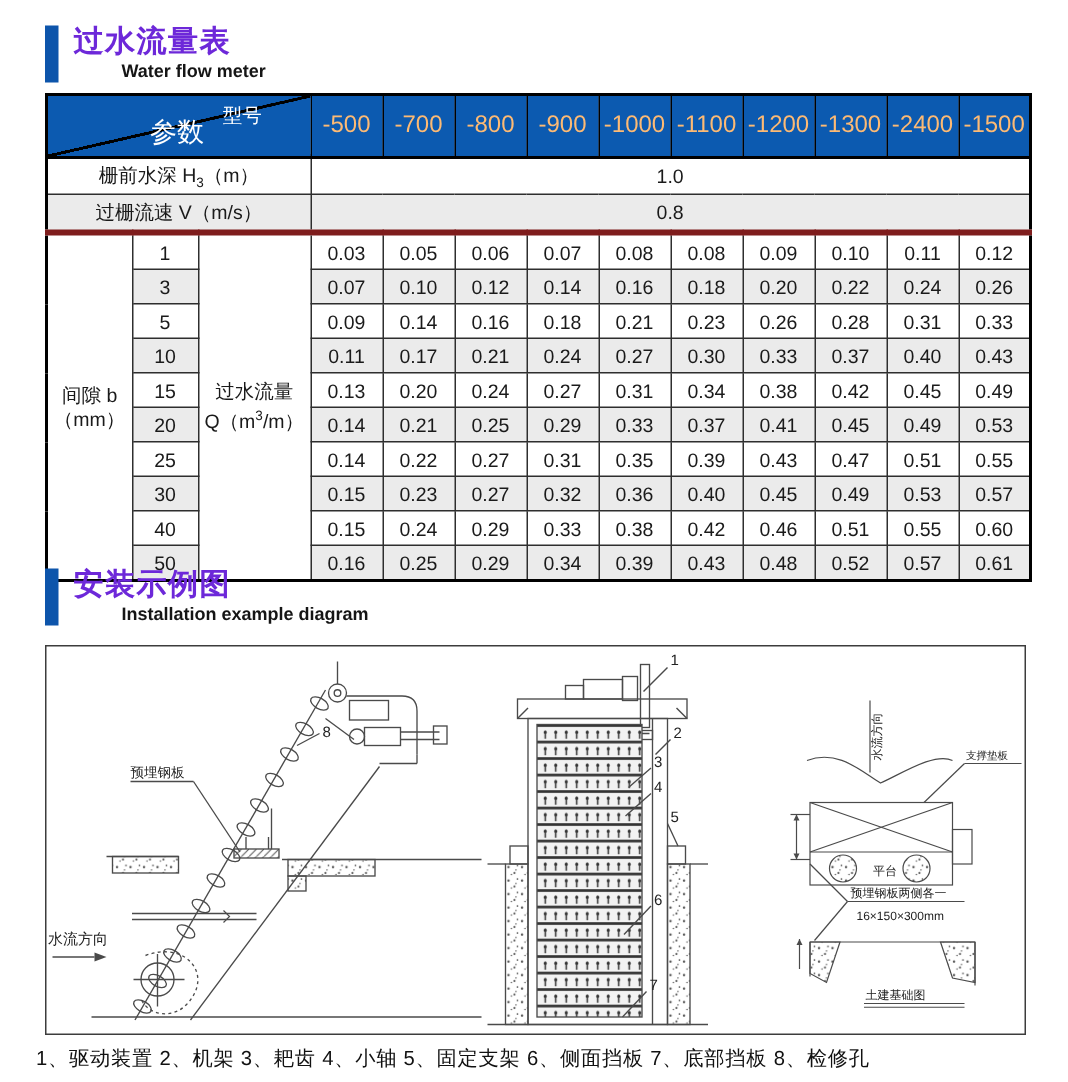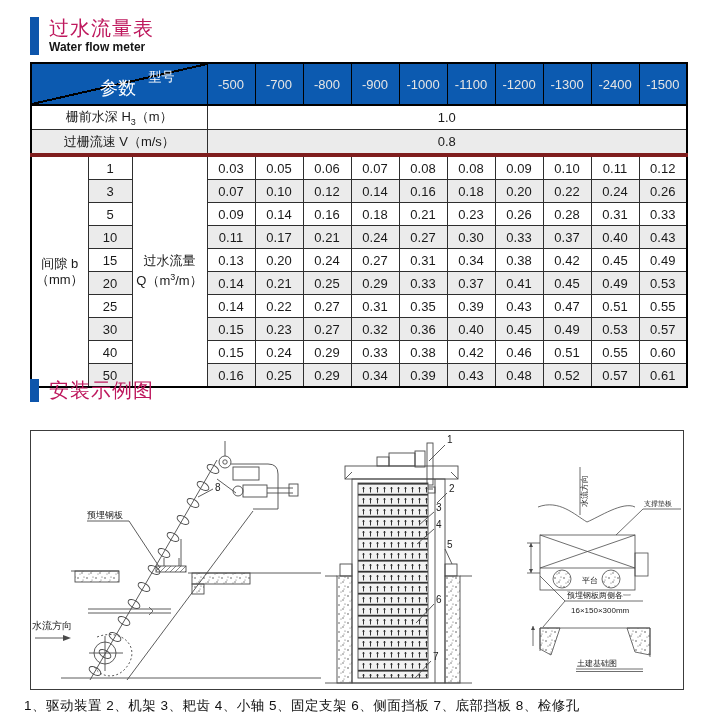--- a/index.html
+++ b/index.html
@@ -1,27 +1,27 @@
 <!DOCTYPE html>
 <html><head>
 <meta charset="utf-8">
 <style>
   html,body{margin:0;padding:0;}
   body{width:712px;height:721px;position:relative;background:#fff;
        font-family:"Liberation Sans","DejaVu Sans",sans-serif;overflow:hidden;}
   .sec-head{position:absolute;display:flex;align-items:stretch;}
   .sec-bar{width:9px;background:#0d55ab;margin-right:10px;}
-  .sec-title{font-size:20px;font-weight:normal;color:#be185d;line-height:23px;letter-spacing:1px;}
-  .sec-sub{font-size:12px;font-weight:bold;color:#151515;line-height:15px;}
+  .sec-title{font-size:20px;font-weight:bold;color:#6d28d9;line-height:23px;letter-spacing:1px;}
+  .sec-sub{font-size:12px;font-weight:bold;color:#151515;line-height:15px;margin-left:32px;}
   table.flow{position:absolute;left:30px;top:62px;border-collapse:collapse;table-layout:fixed;
              border:2px solid #000;}
   .flow td{border:1px solid #2e2e2e;text-align:center;font-size:13px;color:#1a1a1a;
            height:22px;padding:0 1px;background:#fff;vertical-align:middle;}
   .flow tr.stripe td{background:#ebebeb;}
-  .flow td.model{background:#0c5ab0;color:#e5e5e5;font-size:13px;border-color:#000;}
+  .flow td.model{background:#0c5ab0;color:#fdba74;font-size:16px;border-color:#000;}
   .flow tr.headrow td{height:40px;border-bottom:2px solid #000;}
   .flow td.corner{background-color:#0c5ab0;position:relative;border-color:#000;
     background-image:linear-gradient(to bottom right,rgba(0,0,0,0) calc(50% - 1px),#000 calc(50% - 1px),#000 calc(50% + 1px),rgba(0,0,0,0) calc(50% + 1px));}
   .c-tr{position:absolute;top:4px;right:32px;color:#fff;font-size:13px;}
   .c-bl{position:absolute;bottom:4px;left:68px;color:#fff;font-size:18px;}
   .flow tr.hrow td{height:23px;}
   .flow tr.vrow td{border-bottom:4px solid #7f1d1d;}
   .flow td.lab div{line-height:16px;}
   .flow sub,.flow sup{font-size:9px;}
   .diagram-box{position:absolute;left:30px;top:430px;width:652px;height:258px;border:1px solid #3c3c3c;background:#fff;}
@@ -218,20 +218,21 @@
         <td class="dval">0.57</td>
         <td class="dval">0.61</td>
       </tr>
     </tbody>
 </table>
 
 <div class="sec-head" style="left:30px;top:379px;">
   <div class="sec-bar"></div>
   <div>
     <div class="sec-title">安装示例图</div>
+    <div class="sec-sub">Installation example diagram</div>
   </div>
 </div>
 
 <div class="diagram-box">
 <svg width="652" height="256" viewBox="0 0 652 256">
   <defs>
     <pattern id="speck" width="9" height="9" patternUnits="userSpaceOnUse">
       <circle cx="2" cy="3" r="0.8" fill="#555"></circle>
           <circle cx="6" cy="7" r="0.7" fill="#555"></circle>
       <circle cx="8" cy="2" r="0.6" fill="#555"></circle>

